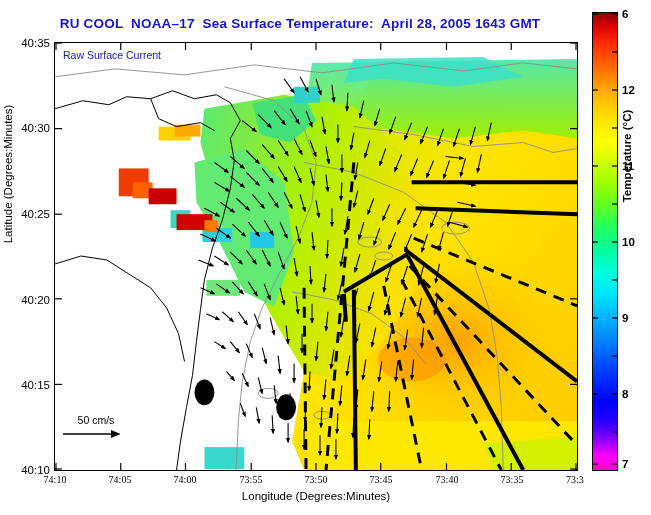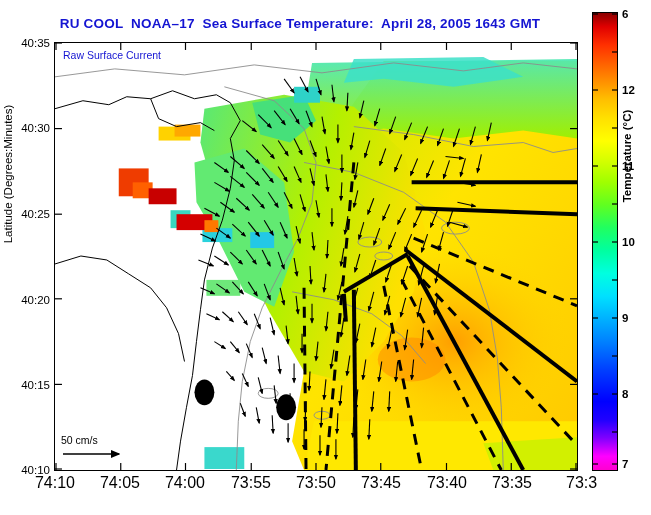--- a/index.html
+++ b/index.html
@@ -26,29 +26,29 @@
         transform:rotate(-90deg);transform-origin:50% 50%;
         margin-left:-80px;white-space:nowrap;}
   .xlab{position:absolute;left:54px;top:490px;width:524px;text-align:center;
         font-size:11.5px;color:#000;white-space:nowrap;}
 
   .ytick{position:absolute;right:0;width:46px;text-align:right;
          font-size:11.5px;color:#000;transform:translateY(-50%);}
   .yticks{position:absolute;left:0;top:42px;width:50px;height:429px;}
   .xticks{position:absolute;left:54px;top:474px;width:524px;height:16px;}
   .xtick{position:absolute;top:0;width:60px;margin-left:-30px;text-align:center;
-         font-size:16px;color:#000;}
+         font-size:10px;color:#000;font-family:Liberation Serif, serif;}
 
   
   .ann{position:absolute;color:#1414d2;font-size:10.5px;line-height:13px;
        white-space:nowrap;z-index:40;}
   .ann1{left:8px;top:6px;text-align:center;}
   .ann2{left:8px;top:19px;}
 
-  .scalebox{position:absolute;left:6px;bottom:4px;z-index:40;}
+  .scalebox{position:absolute;left:6px;bottom:24px;z-index:40;text-align:center;}
   .scaletext{font-size:10.5px;color:#000;white-space:nowrap;}
 
   
   .cbar{position:absolute;left:592px;top:12px;width:26px;height:459px;
         border:1.2px solid #000;box-sizing:border-box;
         background:linear-gradient(to top,
           #ff00d0 0%,
           #ff00ff 3%,
           #8000ff 7%,
           #2000ff 11%,
@@ -443,23 +443,24 @@
 
   <div class="xticks">
     <div class="xtick" style="left:1px">74:10</div>
     <div class="xtick" style="left:66px">74:05</div>
     <div class="xtick" style="left:131px">74:00</div>
     <div class="xtick" style="left:197px">73:55</div>
     <div class="xtick" style="left:262px">73:50</div>
     <div class="xtick" style="left:327px">73:45</div>
     <div class="xtick" style="left:393px">73:40</div>
     <div class="xtick" style="left:458px">73:35</div>
-    <div class="xtick" style="left:520px;width:30px;margin-left:-8px;text-align:right">73:3</div>
+    <div class="xtick" style="left:520px;width:30px;margin-left:-8px;text-align:left">73:3</div>
   </div>
 
+  <div class="xlab">Longitude (Degrees:Minutes)</div>
 
   <div class="cbar"></div>
   <div class="cticks">
     <div class="ctick" style="top:2px">6</div>
     <div class="ctick" style="top:78px">12</div>
     <div class="ctick" style="top:154px">11</div>
     <div class="ctick" style="top:230px">10</div>
     <div class="ctick" style="top:306px">9</div>
     <div class="ctick" style="top:382px">8</div>
     <div class="ctick" style="top:452px">7</div>

